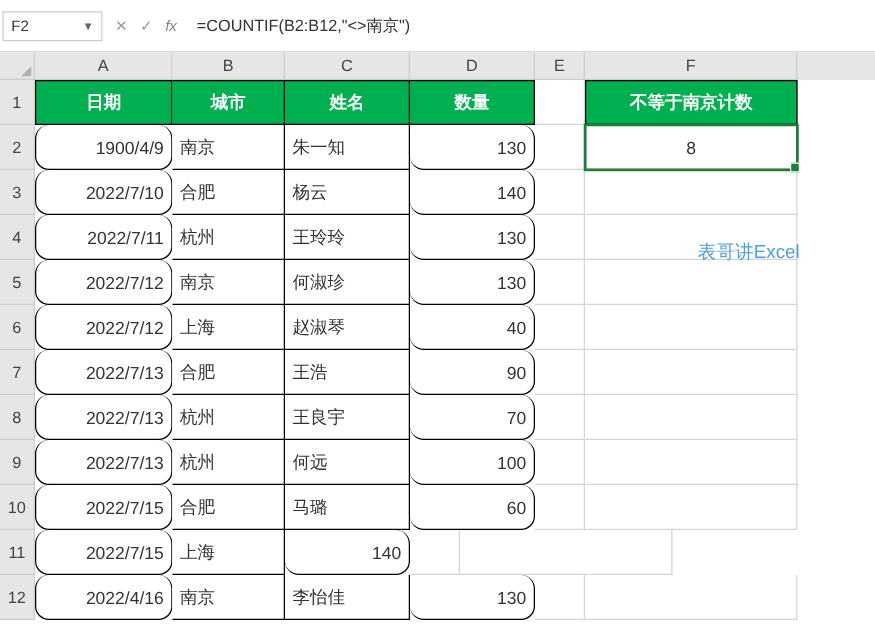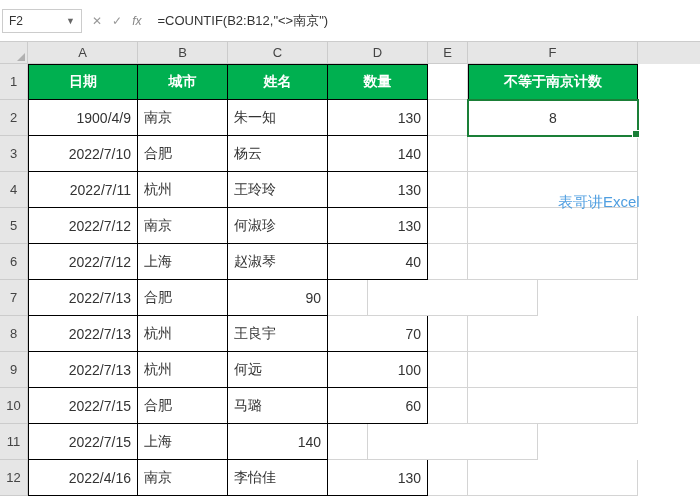--- a/index.html
+++ b/index.html
@@ -119,21 +119,21 @@
     border-bottom: 1px solid #000;
   }
   .header-cell {
     background: #00b050;
     color: #fff;
     font-weight: bold;
     justify-content: center;
     border-right: 1px solid #000;
     border-bottom: 1px solid #000;
   }
-  .right { justify-content: flex-end; }
+  .right { justify-content: flex-end; border-radius: 11px; }
   .center { justify-content: center; }
   .header-row .datacell { border-top: 1px solid #000; }
   .leftborder { border-left: 1px solid #000; }
   .selected {
     outline: 2px solid #1a7f37;
     outline-offset: -1px;
     z-index: 2;
   }
   .selected::after {
     content: "";
@@ -243,20 +243,21 @@
       <div class="cell datacell wC">赵淑琴</div>
       <div class="cell datacell wD right">40</div>
       <div class="cell wE"></div>
       <div class="cell wF"></div>
     </div>
 
     <div class="row">
       <div class="row-h">7</div>
       <div class="cell datacell wA right leftborder">2022/7/13</div>
       <div class="cell datacell wB">合肥</div>
+      <div class="cell datacell wC">王浩</div>
       <div class="cell datacell wD right">90</div>
       <div class="cell wE"></div>
       <div class="cell wF"></div>
     </div>
 
     <div class="row">
       <div class="row-h">8</div>
       <div class="cell datacell wA right leftborder">2022/7/13</div>
       <div class="cell datacell wB">杭州</div>
       <div class="cell datacell wC">王良宇</div>

